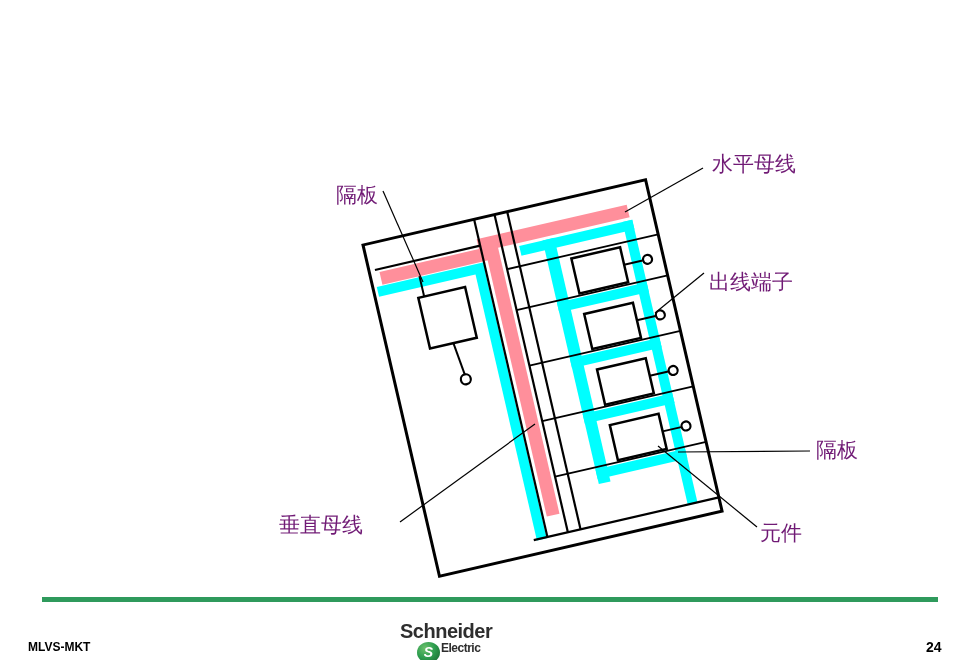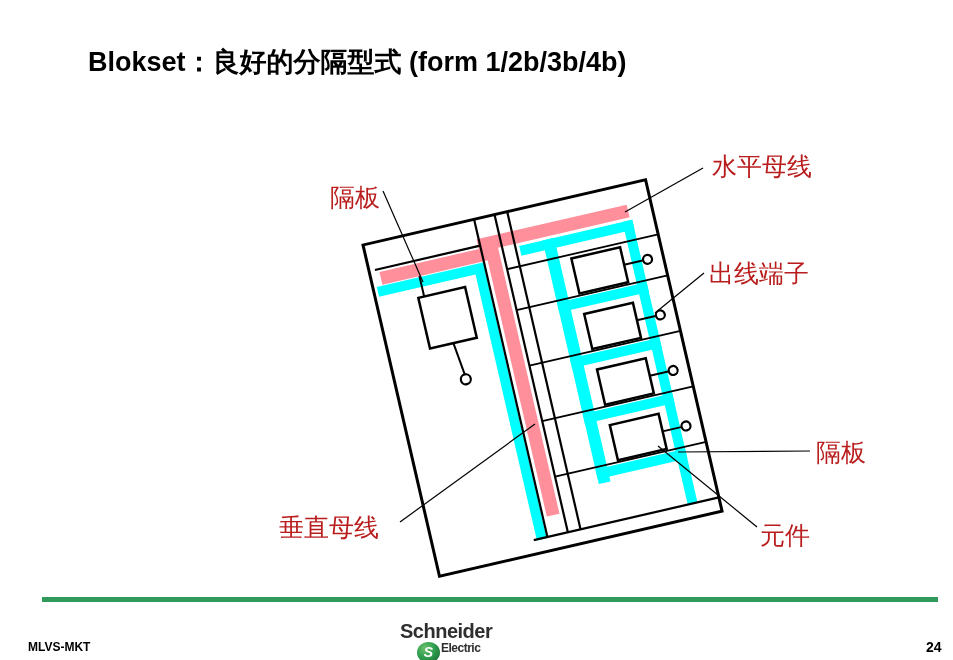--- a/index.html
+++ b/index.html
@@ -12,26 +12,26 @@
   .slide{
     position:relative;width:953px;height:660px;background:#ffffff;overflow:hidden;
     font-family:"Liberation Sans","DejaVu Sans",sans-serif;
   }
   .title{
     position:absolute;left:88px;top:44px;
     font-size:27px;font-weight:bold;color:#000;letter-spacing:0px;white-space:nowrap;
   }
   .diagram-svg{position:absolute;left:0;top:0;}
   .callout{
-    position:absolute;font-size:25px;color:#b91c1c;white-space:nowrap;
+    position:absolute;font-size:21px;color:#701a75;white-space:nowrap;
     font-family:Liberation Sans, sans-serif;
   }
   .lbl-partition-top{left:330px;top:181px;width:48px;text-align:right;}
   .lbl-horizontal-busbar{left:712px;top:150px;}
-  .lbl-outgoing-terminal{left:709px;top:257px;}
+  .lbl-outgoing-terminal{left:709px;top:268px;}
   .lbl-partition-right{left:816px;top:436px;}
   .lbl-component{left:760px;top:519px;}
   .lbl-vertical-busbar{left:279px;top:511px;}
   .footer-line{
     position:absolute;left:42px;top:597px;width:896px;height:5px;
     background:var(--footer-green);
   }
   .footer-org{
     position:absolute;left:28px;top:640px;font-size:12px;font-weight:bold;color:#000;
     letter-spacing:0px;
@@ -53,21 +53,20 @@
   .logo-bottom{
     position:absolute;left:43px;top:21px;font-size:12px;font-weight:bold;color:#2e2e2e;
     letter-spacing:-0.5px;
   }
 </style>
 </head>
 <body>
 
 <div class="slide">
 
-  <div class="title">Blokset：良好的分隔型式 (form 1/2b/3b/4b)</div>
 
   <svg class="diagram-svg" width="953" height="660" viewBox="0 0 953 660">
 
     <g transform="translate(363,245) rotate(-13)">
 
       <rect x="0" y="0" width="290" height="340" style="fill:#fff" stroke="#000" stroke-width="3"></rect>
 
       <rect x="10" y="30" width="114" height="13" style="fill:var(--busbar-pink)"></rect>
       <rect x="112" y="20" width="154" height="13" style="fill:var(--busbar-pink)"></rect>
       <rect x="118" y="26" width="13" height="280" style="fill:var(--busbar-pink)"></rect>

